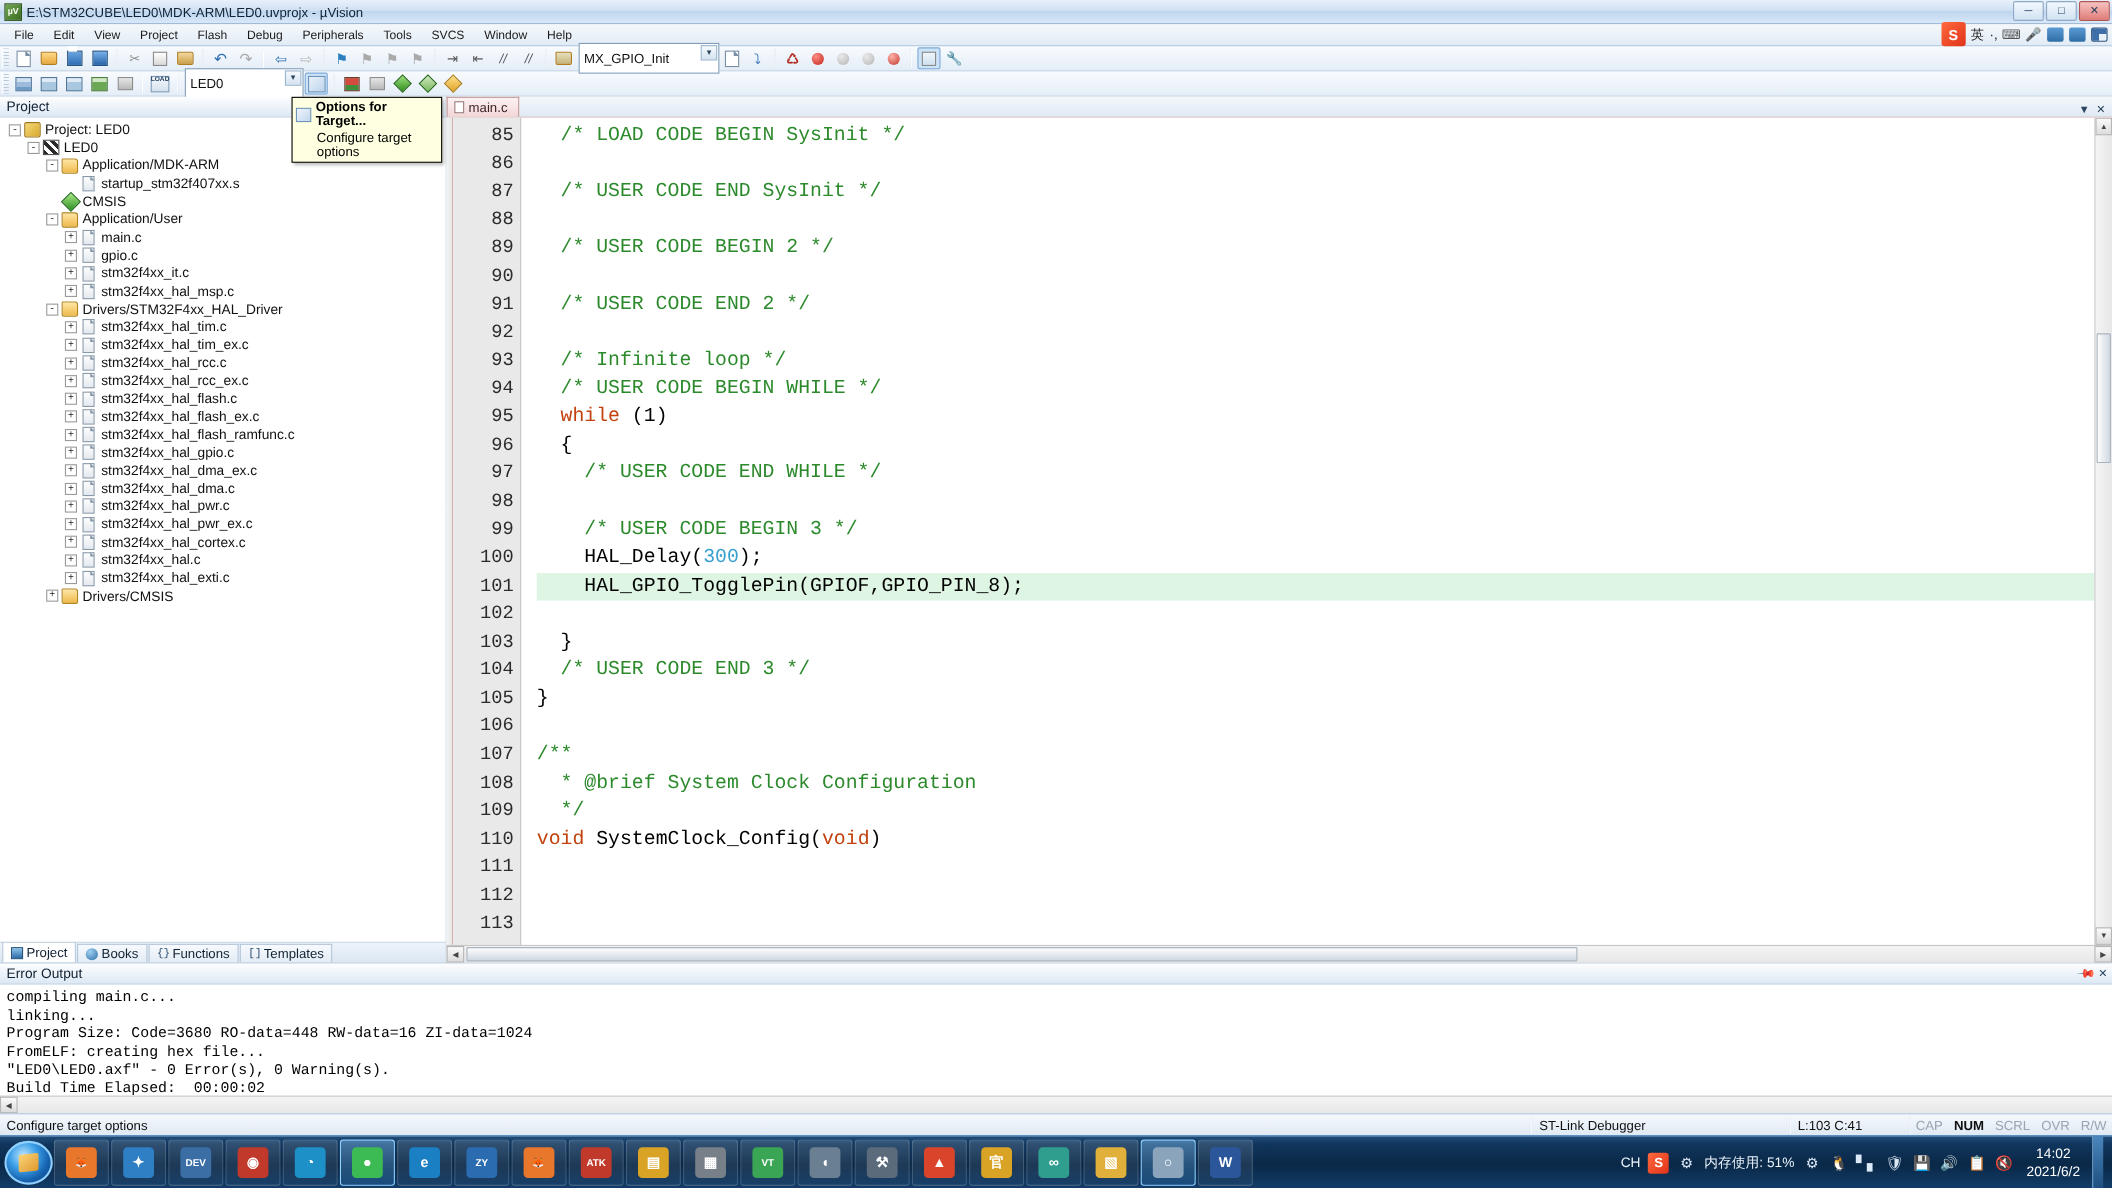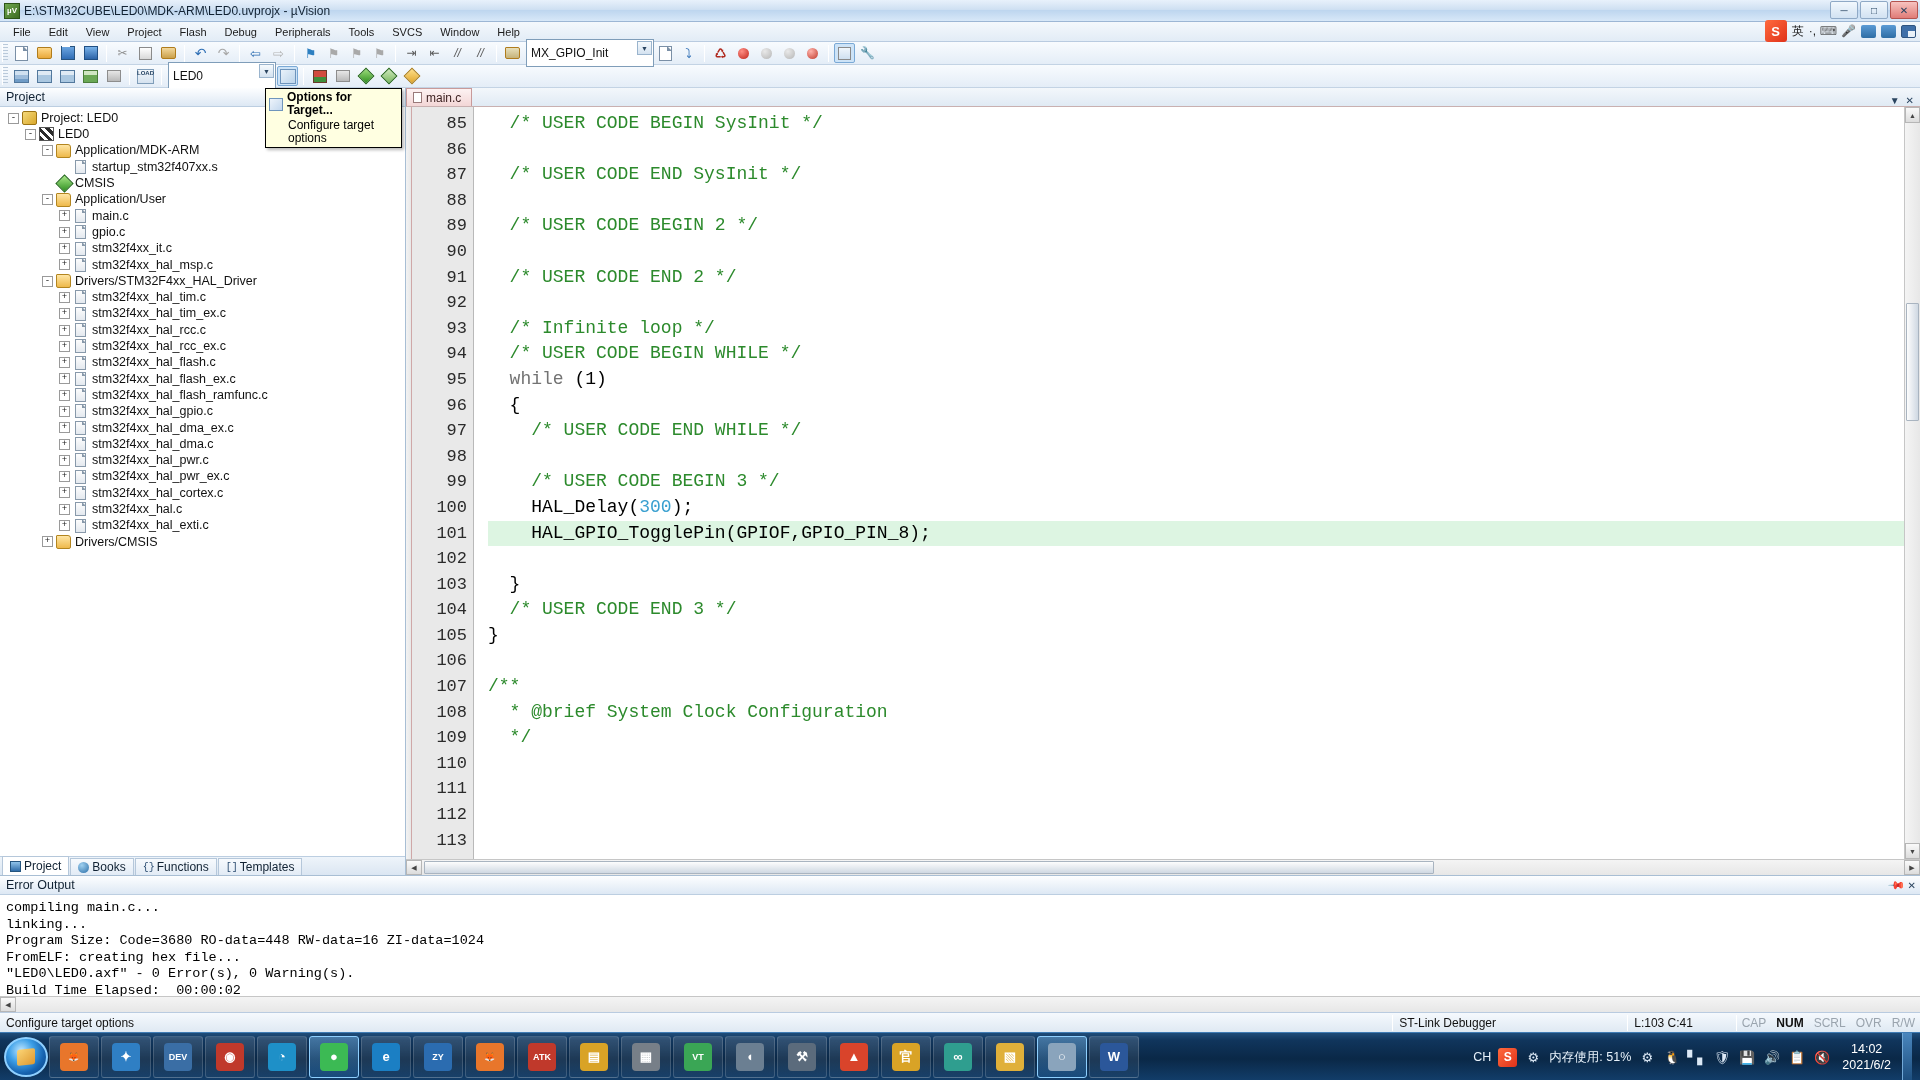--- a/index.html
+++ b/index.html
@@ -181,21 +181,21 @@
     font-family: "Liberation Mono", monospace;
   }
   .code {
     flex: 1; position: relative; overflow: hidden;
     font-family: "Liberation Mono", monospace; font-size: 18px;
     padding-top: 4px; padding-left: 14px; color: #000; background: #fff;
   }
   .cl { height: 25.6px; line-height: 25.6px; white-space: pre; }
   .cl.hl { background: #ddf5e2; }
   .cmt { color: #2c8a2c; }
-  .kw { color: #737373; margin-top: 44px; }
+  .kw { color: #c2410c; margin-top: 44px; }
   .num { color: #3aa0d0; }
 
   .vscroll {
     width: 16px; background: linear-gradient(to right,#f4f4f4,#e7e7e7);
     border-left: 1px solid #c6c6c6; flex: none; position: relative;
   }
   .vs-arrow { height: 16px; background: linear-gradient(to bottom,#fafafa,#dcdcdc); border:1px solid #b6b6b6;
       display:flex; align-items:center; justify-content:center; font-size:7px; color:#444;}
   .vs-thumb { position: absolute; left: 1px; width: 13px; background: linear-gradient(to right,#fdfdfd,#cfd8e2);
       border: 1px solid #a9b4c0; border-radius: 1px; }
@@ -664,21 +664,21 @@
             <div class="gl"><span>106</span></div>
             <div class="gl"><span>107</span></div>
             <div class="gl"><span>108</span></div>
             <div class="gl"><span>109</span><span class="fold-box">-</span></div>
             <div class="gl"><span>110</span></div>
             <div class="gl"><span>111</span></div>
             <div class="gl"><span>112</span></div>
             <div class="gl"><span>113</span></div>
           </div>
         <div class="code" id="code">
-            <div class="cl"><span class="cmt">  /* USER CODE BEGIN SysInit */</span></div>
+            <div class="cl"><span class="cmt">  /* LOAD CODE BEGIN SysInit */</span></div>
             <div class="cl"></div>
             <div class="cl"><span class="cmt">  /* USER CODE END SysInit */</span></div>
             <div class="cl"></div>
             <div class="cl"><span class="cmt">  /* USER CODE BEGIN 2 */</span></div>
             <div class="cl"></div>
             <div class="cl"><span class="cmt">  /* USER CODE END 2 */</span></div>
             <div class="cl"></div>
             <div class="cl"><span class="cmt">  /* Infinite loop */</span></div>
             <div class="cl"><span class="cmt">  /* USER CODE BEGIN WHILE */</span></div>
             <div class="cl">  <span class="kw">while</span> (1)</div>
@@ -689,20 +689,21 @@
             <div class="cl">    HAL_Delay(<span class="num">300</span>);</div>
             <div class="cl hl">    HAL_GPIO_TogglePin(GPIOF,GPIO_PIN_8);</div>
             <div class="cl"></div>
             <div class="cl">  }</div>
             <div class="cl"><span class="cmt">  /* USER CODE END 3 */</span></div>
             <div class="cl">}</div>
             <div class="cl"></div>
             <div class="cl"><span class="cmt">/**</span></div>
             <div class="cl"><span class="cmt">  * @brief System Clock Configuration</span></div>
             <div class="cl"><span class="cmt">  */</span></div>
+            <div class="cl"><span class="kw">void</span> SystemClock_Config(<span class="kw">void</span>)</div>
           </div>
         <div class="vscroll">
           <div class="vs-arrow">▲</div>
           <div class="vs-thumb" style="top:196px;height:118px;"></div>
           <div class="vs-arrow" style="position:absolute;bottom:0;left:0;right:0;">▼</div>
         </div>
       </div>
       <div class="hscroll">
         <div class="hs-arrow">◀</div>
         <div class="hs-thumb" style="left:18px;width:1010px;"></div>

